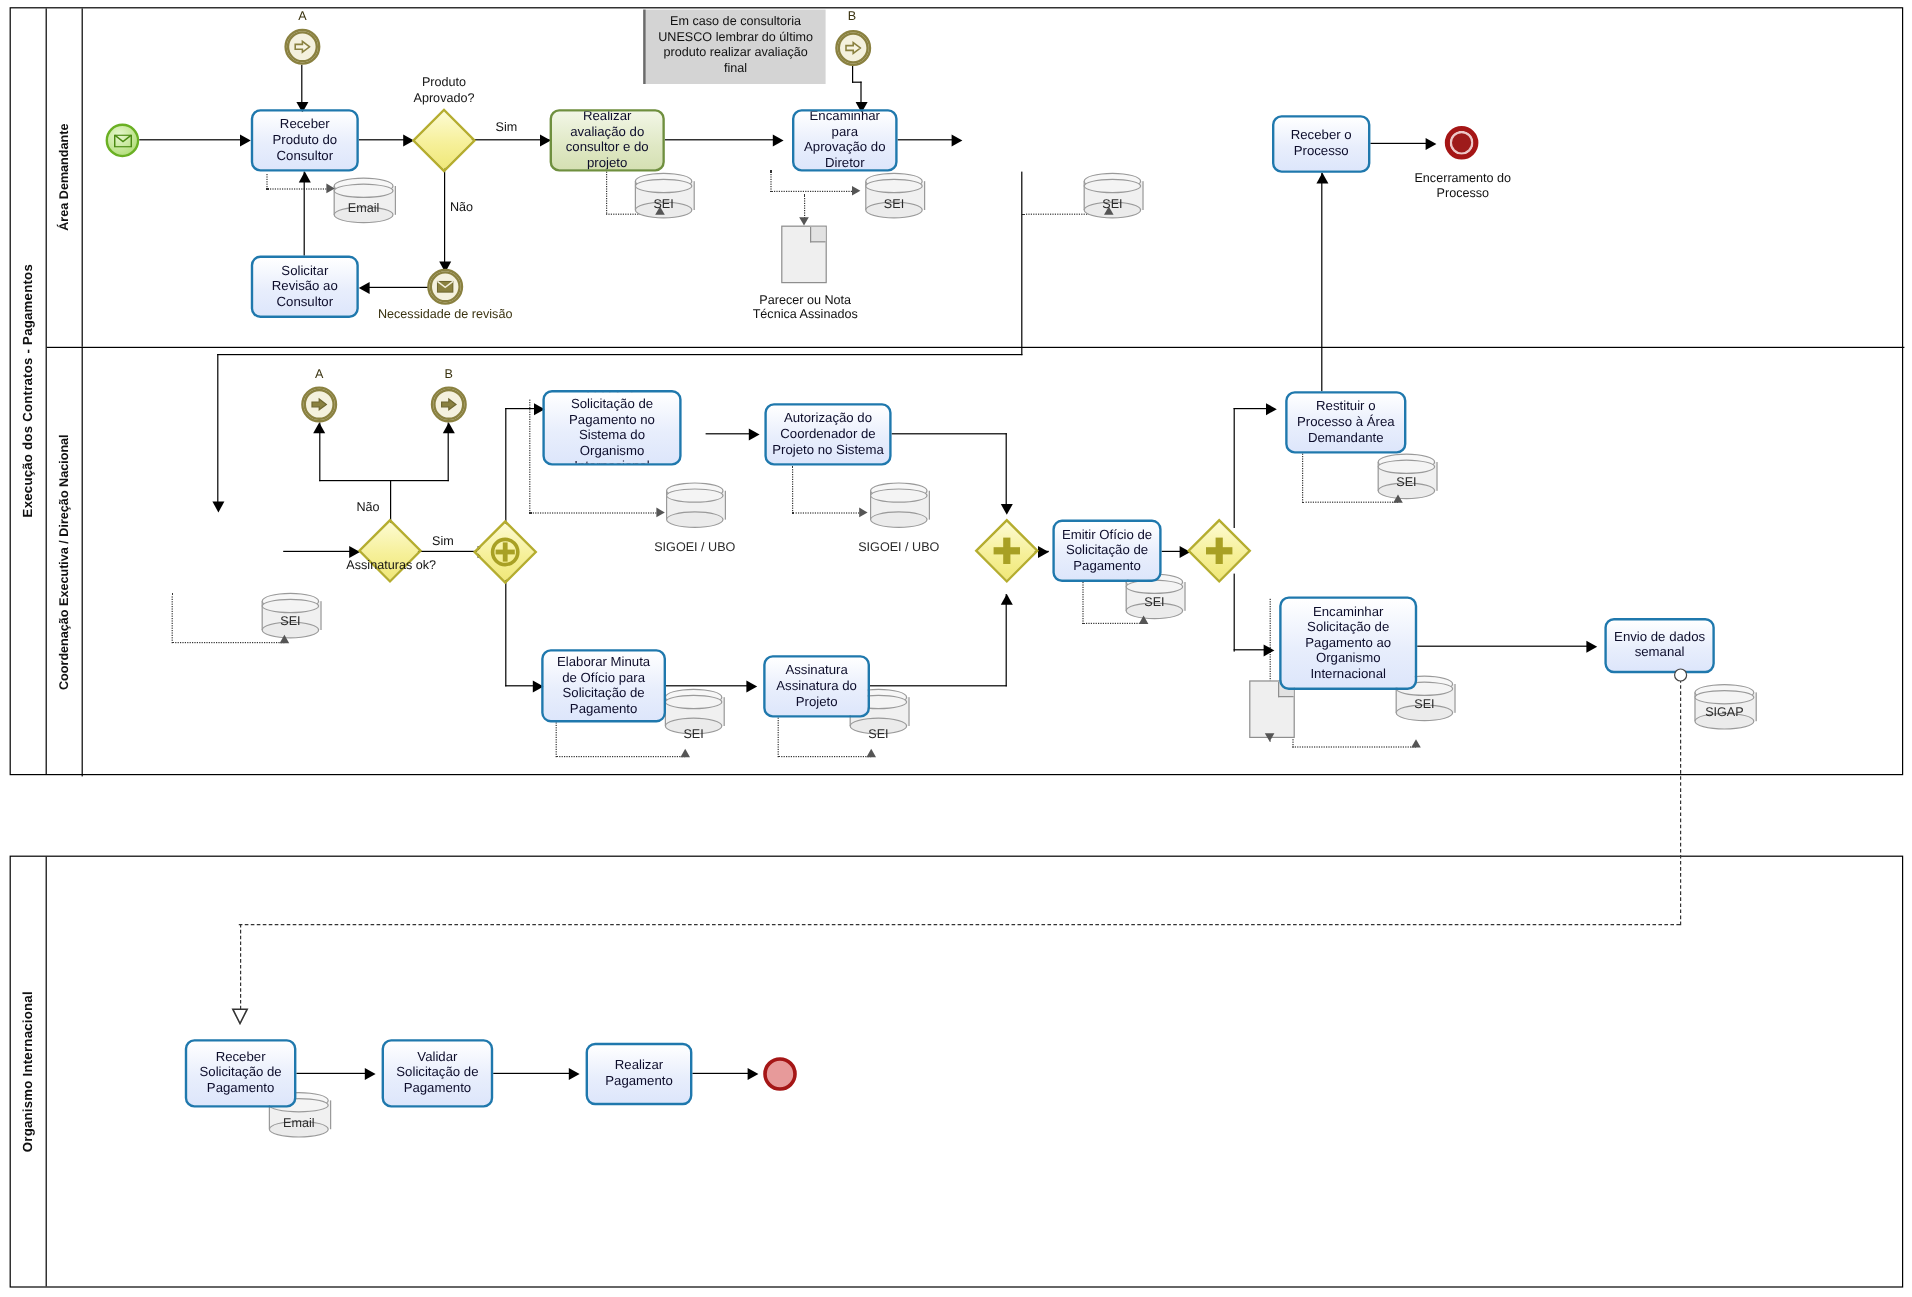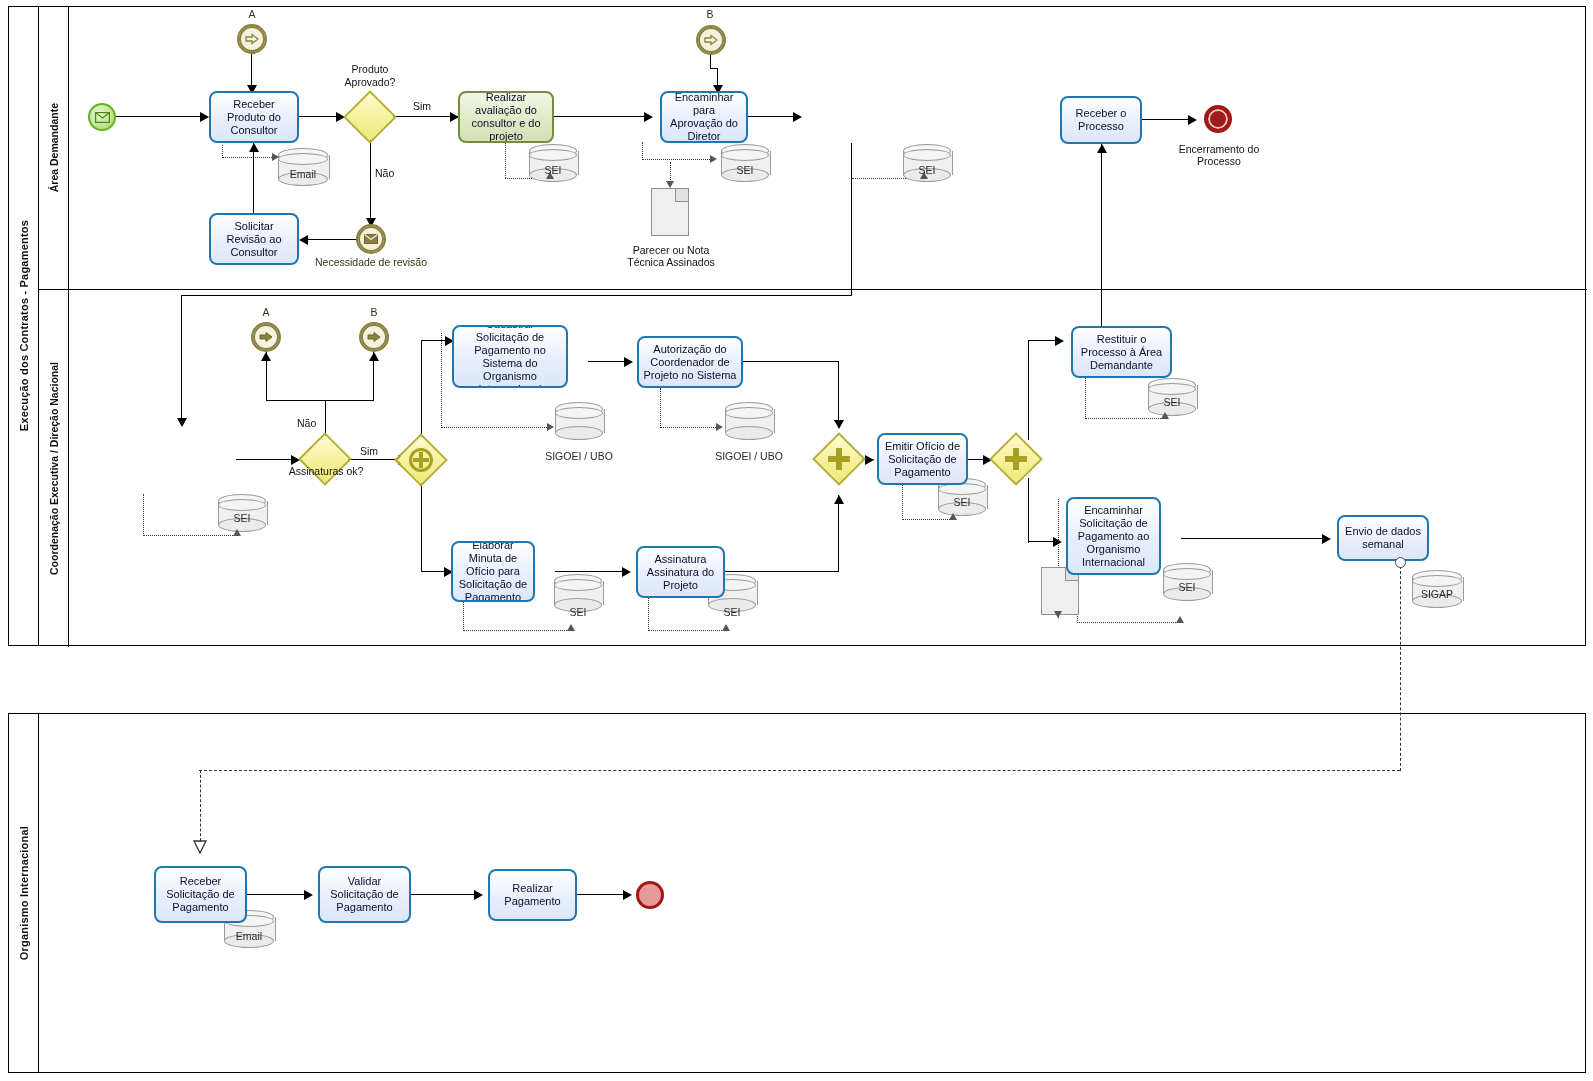--- a/index.html
+++ b/index.html
@@ -179,20 +179,21 @@
     </div>
   </div>
   <div class="ev-label" style="left:311px;top:256px;width:120px;text-align:center;">Necessidade de revisão</div>
 
   <div class="task" style="left:209px;top:213px;width:90px;height:52px;">Solicitar Revisão ao Consultor</div>
   <div class="ln h" style="left:305px;top:239px;width:52px;"></div>
   <div class="ah l" style="left:299px;top:235px;"></div>
   <div class="ln v" style="left:253px;top:143px;height:70px;"></div>
   <div class="ah u" style="left:249px;top:143px;"></div>
 
+  <div class="annot" style="left:536px;top:8px;width:152px;height:62px;">Em caso de consultoria UNESCO lembrar do último produto realizar avaliação final</div>
 
   <div class="task green" style="left:458px;top:91px;width:96px;height:52px;">Realizar avaliação do consultor e do projeto</div>
   <div class="ds" style="left:529px;top:144px;width:48px;height:38px;">
     <div class="ds-body"></div>
       <div class="ds-top"></div>
       <div class="ds-top2"></div>
       <div class="ds-bot"></div>
   </div>
   <div class="ds-name" style="left:529px;top:164px;width:48px;">SEI</div>
   <div class="dot v" style="left:505px;top:143px;height:35px;"></div>
@@ -344,21 +345,21 @@
   <div class="ah sm-r" style="left:716px;top:423px;"></div>
 
   <div class="ln h" style="left:743px;top:361px;width:96px;"></div>
   <div class="ln v" style="left:838px;top:361px;height:62px;"></div>
   <div class="ah d" style="left:834px;top:420px;"></div>
 
   <div class="ln v" style="left:421px;top:479px;height:93px;"></div>
   <div class="ln h" style="left:421px;top:571px;width:30px;"></div>
   <div class="ah r" style="left:444px;top:567px;"></div>
 
-  <div class="task" style="left:451px;top:541px;width:84px;height:61px;">Elaborar Minuta de Ofício para Solicitação de Pagamento</div>
+  <div class="task" style="left:451px;top:541px;width:104px;height:61px;">Elaborar Minuta de Ofício para Solicitação de Pagamento</div>
   <div class="ds" style="left:554px;top:574px;width:48px;height:38px;">
     <div class="ds-body"></div>
       <div class="ds-top"></div>
       <div class="ds-top2"></div>
       <div class="ds-bot"></div>
   </div>
   <div class="ds-name" style="left:554px;top:606px;width:48px;">SEI</div>
   <div class="dot v" style="left:463px;top:602px;height:29px;"></div>
   <div class="dot h" style="left:463px;top:630px;width:108px;"></div>
   <div class="ah sm-u" style="left:567px;top:624px;"></div>
@@ -427,21 +428,21 @@
 
   <div class="ln v" style="left:1028px;top:478px;height:65px;"></div>
   <div class="ln h" style="left:1028px;top:541px;width:32px;"></div>
   <div class="ah r" style="left:1053px;top:537px;"></div>
 
 
   <div class="dobj" style="left:1041px;top:567px;width:38px;height:48px;">
     <div class="fold"></div>
   </div>
 
-  <div class="task" style="left:1066px;top:497px;width:95px;height:78px;">Encaminhar Solicitação de Pagamento ao Organismo Internacional</div>
+  <div class="task" style="left:1066px;top:497px;width:115px;height:78px;">Encaminhar Solicitação de Pagamento ao Organismo Internacional</div>
   <div class="ds" style="left:1163px;top:563px;width:48px;height:38px;">
     <div class="ds-body"></div>
       <div class="ds-top"></div>
       <div class="ds-top2"></div>
       <div class="ds-bot"></div>
   </div>
   <div class="ds-name" style="left:1163px;top:581px;width:48px;">SEI</div>
   <div class="dot v" style="left:1077px;top:575px;height:48px;"></div>
   <div class="dot h" style="left:1077px;top:622px;width:103px;"></div>
   <div class="ah sm-u" style="left:1176px;top:616px;"></div>

